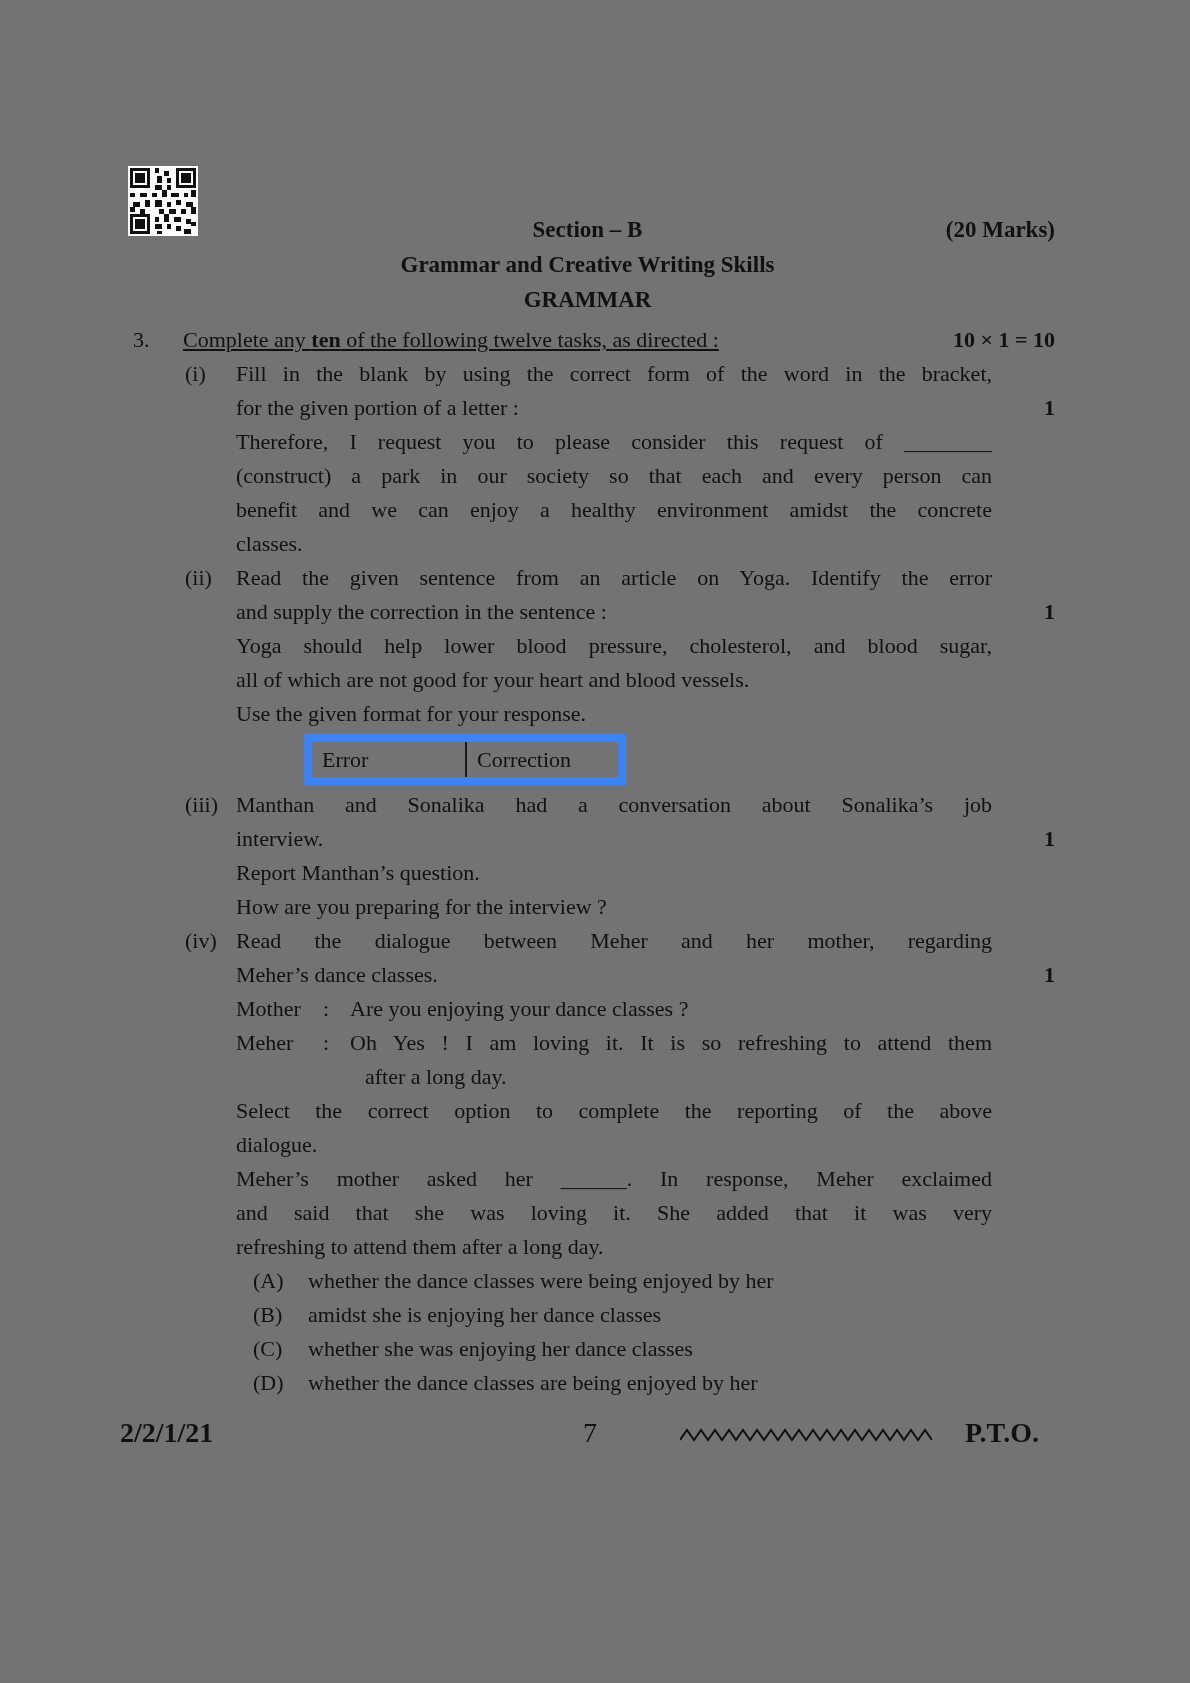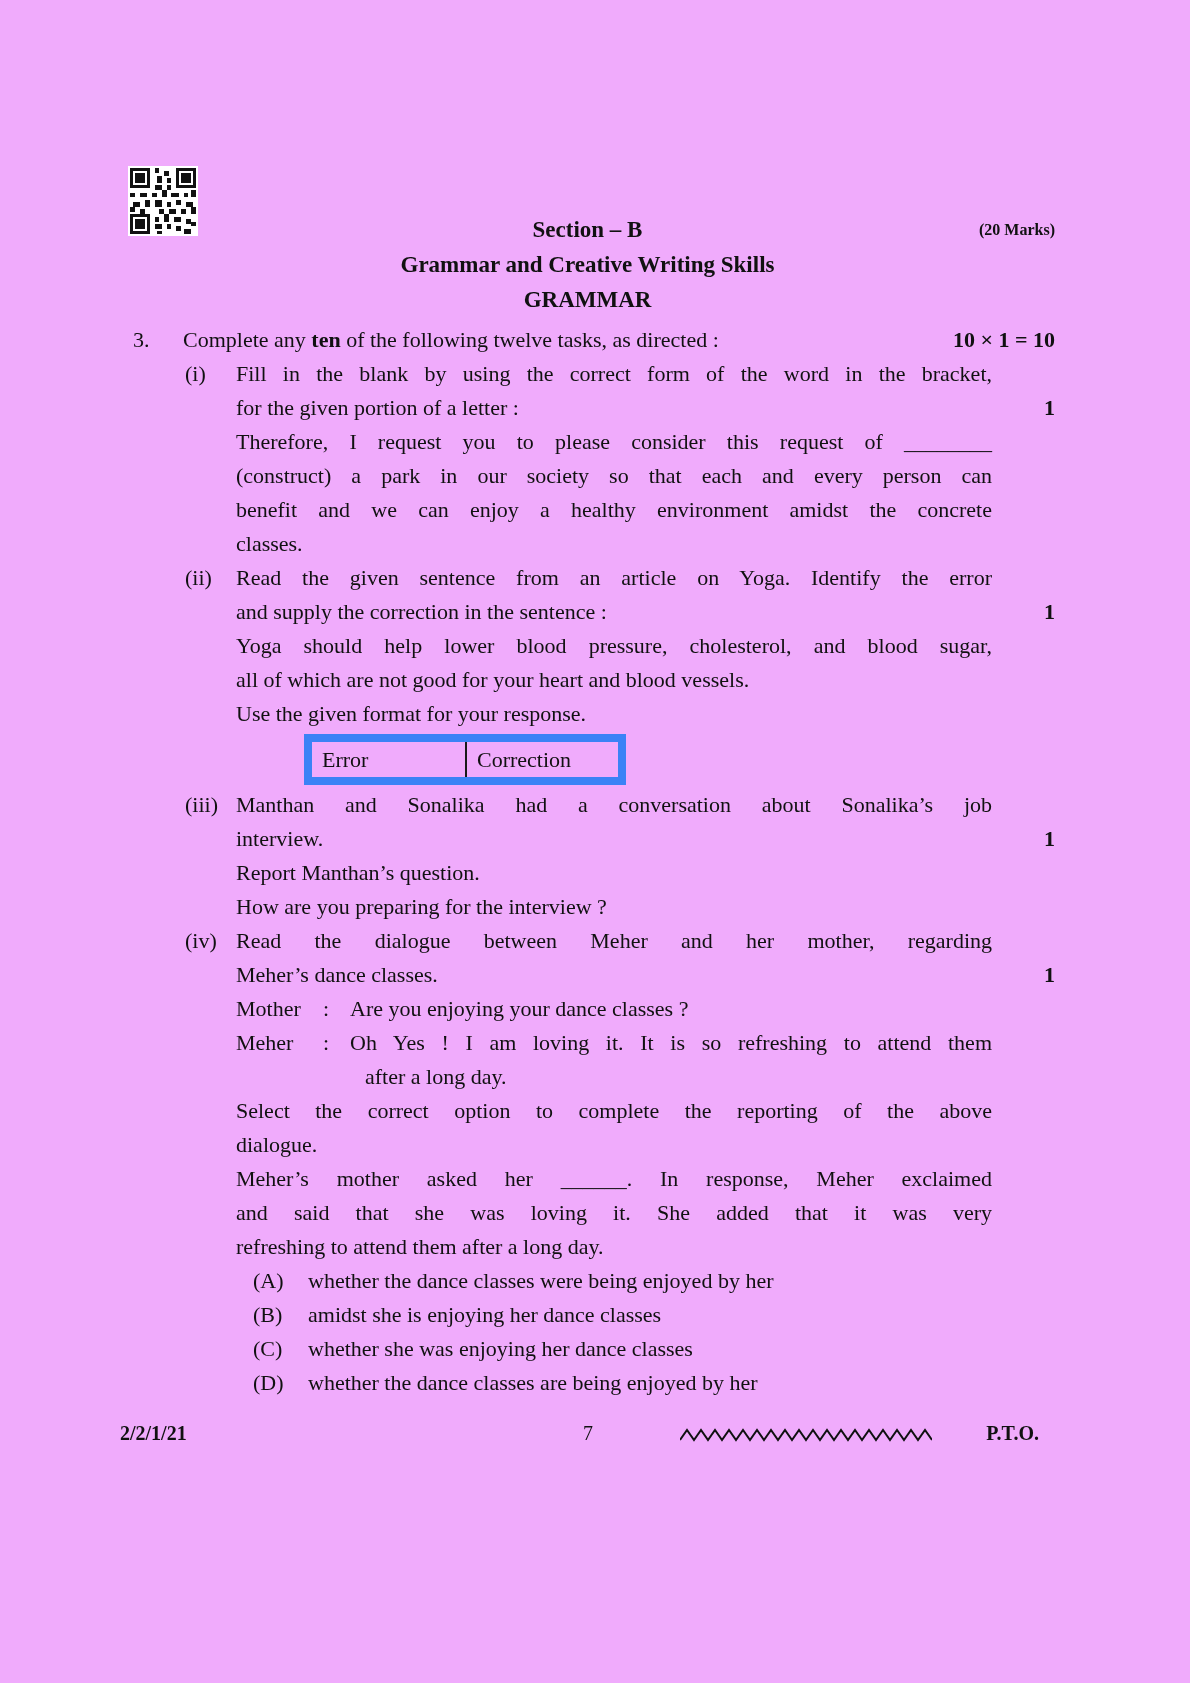--- a/index.html
+++ b/index.html
@@ -1,36 +1,36 @@
 <!DOCTYPE html>
 <html><head>
 <meta charset="utf-8">
 <style>
   html,body { margin:0; padding:0; background:#e8e8e8; }
   .page {
     position:relative;
     width:1190px; height:1683px;
     margin:0 auto;
-    background:#f0abfc;
+    background:#737373;
     color:#111;
     font-family:"Liberation Serif","DejaVu Serif",serif;
     font-size:22px;
     line-height:34px;
     overflow:hidden;
   }
   .qr { position:absolute; left:128px; top:166px; width:70px; height:70px; }
 
   .header { padding:212px 135px 0 120px; }
   .hrow { position:relative; text-align:center; font-weight:bold; font-size:23px; line-height:35px; }
-  .hmarks { position:absolute; right:0; top:0; font-weight:bold; font-size:16px; }
+  .hmarks { position:absolute; right:0; top:0; font-weight:bold; font-size:23px; }
 
   .question { padding:6px 135px 0 120px; }
   .intro { display:flex; padding-left:13px; }
   .qnum { width:50px; flex:0 0 aupx; }
-  .intro-text { flex:1 1 auto; }
+  .intro-text { flex:1 1 auto;text-decoration:underline; }
   .intro-marks { margin-left:auto; font-weight:bold; white-space:nowrap; }
 
   .part { display:flex; padding-left:65px; margin-right:63px; }
   .part-label { width:51px; flex:0 0 51px; }
   .part-body { flex:1 1 auto; min-width:0; }
 
   .line { position:relative; }
   .line.just { text-align:justify; text-align-last:justify; }
   .marks { position:absolute; right:-63px; top:0; font-weight:bold; }
 
@@ -43,21 +43,21 @@
   .speaker { width:87px; flex:0 0 87px; }
   .colon { width:27px; flex:0 0 27px; }
   .dtext { flex:1 1 auto; min-width:0; }
   .dtext.just { text-align:justify; text-align-last:justify; }
   .line.dialogue-cont { padding-left:129px; }
 
   .line.option { display:flex; padding-left:17px; }
   .opt-label { width:55px; flex:0 0 55px; }
   .opt-text { flex:1 1 auto; }
 
-  .footer { position:absolute; left:120px; right:135px; top:1416px; height:36px; font-size:20px; }
+  .footer { position:absolute; left:120px; right:135px; top:1416px; height:36px; font-size:28px; }
   .f-code { position:absolute; left:0; top:0; font-weight:bold; }
   .f-page { position:absolute; left:463px; top:0; }
   .f-squiggle { position:absolute; left:560px; top:11px; }
   .f-pto { position:absolute; right:16px; top:0; font-weight:bold; }
 </style>
 </head>
 <body>
 
 <div class="page">
 

